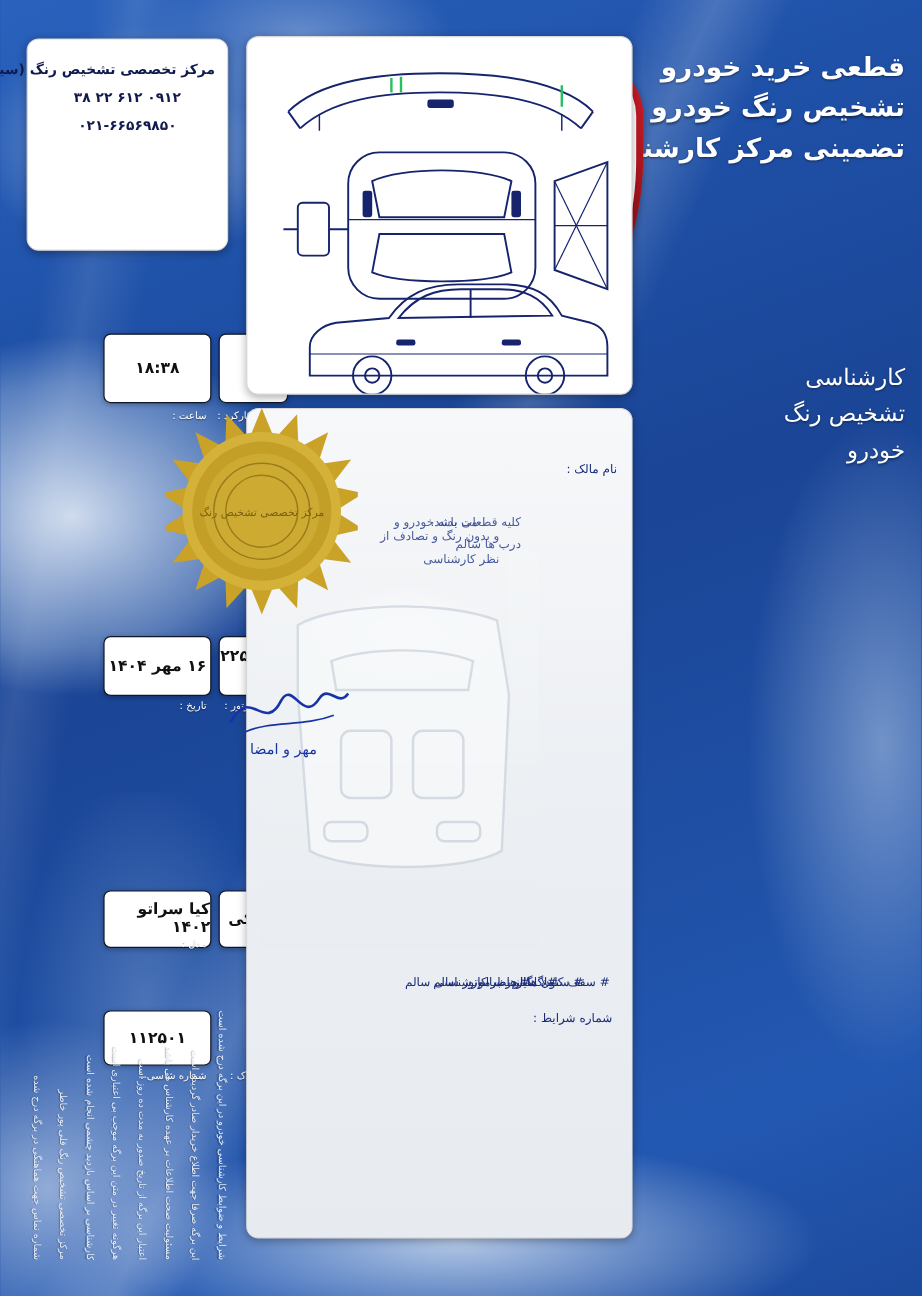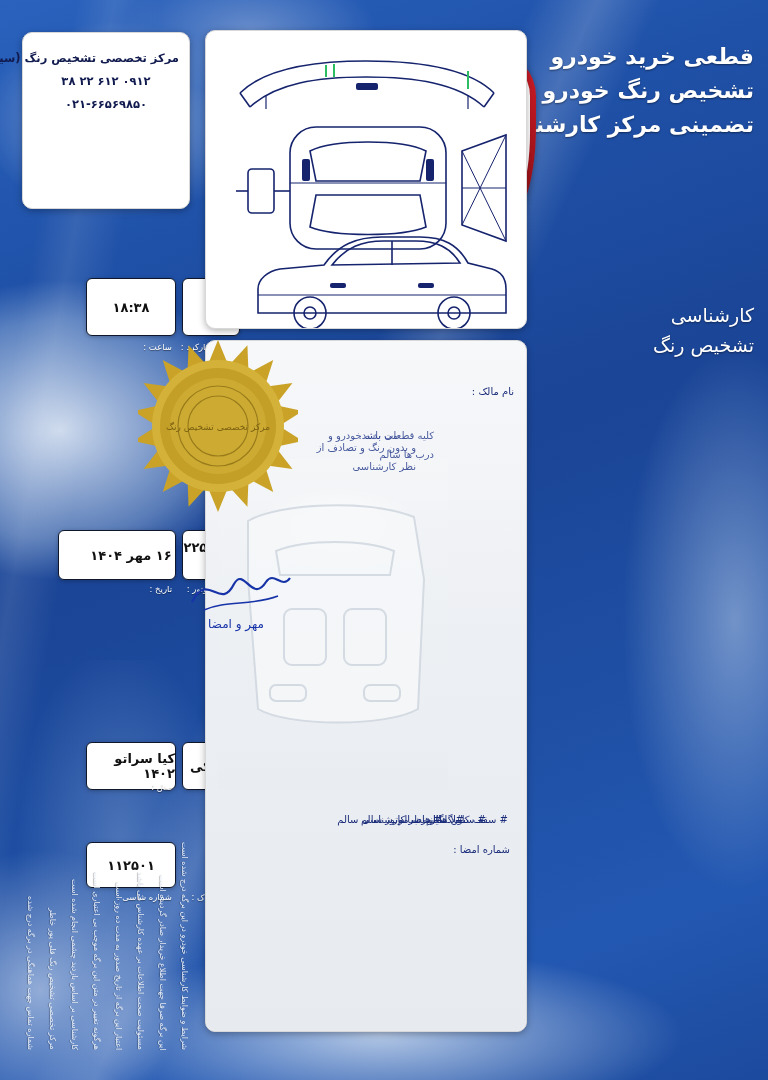--- a/index.html
+++ b/index.html
@@ -171,33 +171,34 @@
         <circle cx="44" cy="45" r="3.2" fill="#17306f"></circle>
       </svg>
     </div>
   </div>
   <div id="brand-bottom"></div>
 </div>
 
 <div id="body-title">
   <span class="ln">کارشناسی</span>
   <span class="ln">تشخیص رنگ</span>
+  <span class="ln">خودرو</span>
 </div>
 
 <div class="info-box" style="right:592px;top:278px;width:88px;height:56px;">
   <span class="info-val">۱۸:۳۸</span>
 </div>
 <div class="info-label" style="right:596px;top:342px;">ساعت :</div>
 
 <div class="info-box" style="right:528px;top:278px;width:56px;height:56px;">
   <span class="info-val"></span>
 </div>
 <div class="info-label" style="right:530px;top:342px;">کیلومتر کارکرد :</div>
 
-<div class="info-box" style="right:592px;top:530px;width:88px;height:48px;padding-left:28px;">
+<div class="info-box" style="right:592px;top:530px;width:88px;height:48px;">
   <span class="info-val">۱۶ مهر ۱۴۰۴</span>
 </div>
 <div class="info-label" style="right:596px;top:584px;">تاریخ :</div>
 
 <div class="info-box" style="right:528px;top:530px;width:56px;height:48px;">
   <span class="info-val">۲۲۵۶۷۶۴ ۵۰</span>
 </div>
 <div class="info-label" style="right:530px;top:584px;">شماره موتور :</div>
 
 <div class="info-box" style="right:592px;top:742px;width:88px;height:46px;">
@@ -279,21 +280,21 @@
           <path d="M58 92 C88 80 146 80 176 92 L172 116 L62 116 Z"></path>
           <rect x="66" y="150" width="42" height="56" rx="8"></rect>
           <rect x="126" y="150" width="42" height="56" rx="8"></rect>
           <rect x="52" y="226" width="36" height="16" rx="6"></rect>
           <rect x="146" y="226" width="36" height="16" rx="6"></rect>
         </g>
       </svg>
     </div>
 
     <div class="doc-line" style="right:12px;top:42px;width:120px;">نام مالک :</div>
-    <div class="doc-line" style="right:16px;top:500px;width:140px;">شماره امضا :</div>
+    <div class="doc-line" style="right:16px;top:500px;width:140px;">شماره شرایط :</div>
 
     <div class="doc-line doc-faint" style="right:92px;top:86px;width:110px;">کلیه قطعات بدنه خودرو و درب ها سالم</div>
     <div class="doc-line doc-faint" style="right:110px;top:86px;width:110px;margin-top:12px;">و بدون رنگ و تصادف از نظر کارشناسی</div>
     <div class="doc-line doc-faint" style="right:128px;top:86px;width:110px;">می باشد.</div>
 
     <div class="doc-line" style="right:18px;top:470px;width:150px;"># سقف کاملا سالم</div>
     <div class="doc-line" style="right:40px;top:470px;width:150px;"># ستون ها از نظر کارشناسی سالم</div>
     <div class="doc-line" style="right:62px;top:470px;width:150px;"># گلگیرها سالم</div>
     <div class="doc-line" style="right:84px;top:470px;width:150px;"># درب موتور سالم</div>
   </div>

